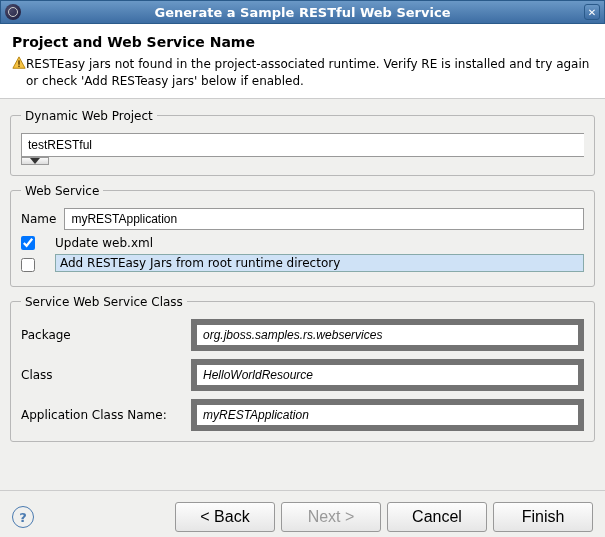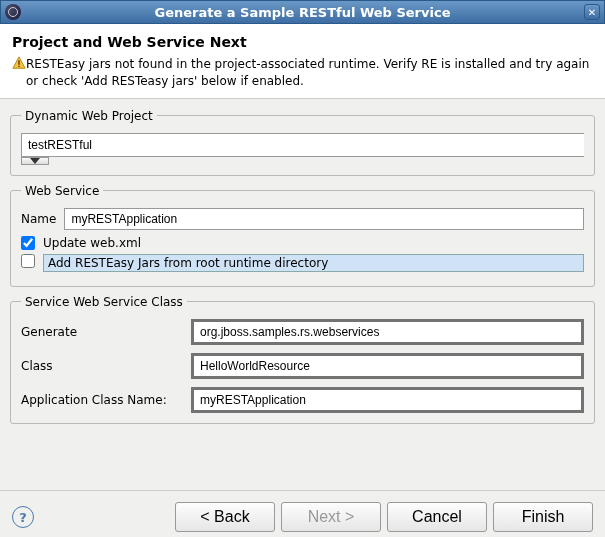--- a/index.html
+++ b/index.html
@@ -121,44 +121,45 @@
 }
 .form-row input[type=text]{
   flex:1;
   border:1px solid #999;
   padding:3px 6px;
   font-size:12px;
   background:#fff;
   outline:none;
 }
 .check-row {
-  display:flex;align-items:flex-start;gap:8px;margin-bottom:4px;
+  display:flex;align-items:flex-end;gap:20px;margin-bottom:4px;
 }
 .check-row input[type=checkbox]{
   width:14px;height:14px;
 }
 .check-row .hl {
   background:#cfe2f6;
   border:1px solid #8aa;
   padding:1px 4px;
   flex:1;
 }
 .sample-grid {
   display:grid;
   grid-template-columns: 160px 1fr;
   row-gap:8px;column-gap:10px;
   align-items:center;
 }
 .sample-grid input {
-  border:3px solid #737373;
+  border:6px solid #737373;
   padding:3px 6px;
   font-size:12px;
   background:#fff;
   outline:none;
   width:100%;
+  font-style:italic;
 }
 .footer {
   height:54px;
   border-top:1px solid #ccc;
   display:flex;
   align-items:center;
   padding:0 12px;
   gap:6px;
   background:#f0f0ee;
 }
@@ -188,21 +189,21 @@
 </head>
 <body>
 
 <div class="titlebar">
   <span class="app-icon"></span>
   <span class="title">Generate a Sample RESTful Web Service</span>
   <span class="close-btn">✕</span>
 </div>
 
 <div class="header-area">
-  <h1>Project and Web Service Next</h1>
+  <h1>Project and Web Service Name</h1>
   <div class="warning-row">
     <span class="warn-icon">
       <svg viewBox="0 0 16 16">
           <polygon points="8,1 15,14 1,14" fill="#f6c344" stroke="#b07b00" stroke-width="1"></polygon>
           <rect x="7.2" y="5" width="1.6" height="5" fill="#5a3a00"></rect>
           <rect x="7.2" y="11" width="1.6" height="1.6" fill="#5a3a00"></rect>
         </svg>
     </span>
     <span>RESTEasy jars not found in the project-associated runtime. Verify RE is installed and try again or check 'Add RESTeasy jars' below if enabled.</span>
   </div>
@@ -234,21 +235,21 @@
     </div>
     <div class="check-row">
       <input type="checkbox" style="">
       <span class="hl">Add RESTEasy Jars from root runtime directory</span>
     </div>
   </fieldset>
 
   <fieldset>
     <legend>Service Web Service Class</legend>
     <div class="sample-grid">
-      <label>Generate</label>
+      <label>Package</label>
       <input type="text" value="org.jboss.samples.rs.webservices" style="">
       <label>Class</label>
       <input type="text" value="HelloWorldResource" style="">
       <label>Application Class Name:</label>
       <input type="text" value="myRESTApplication" style="">
     </div>
   </fieldset>
 
 </div>
 

